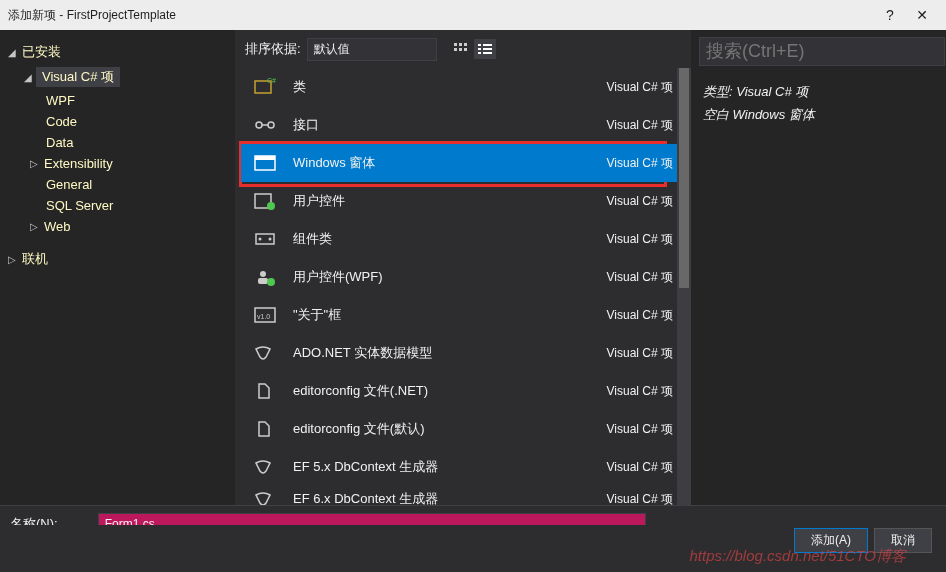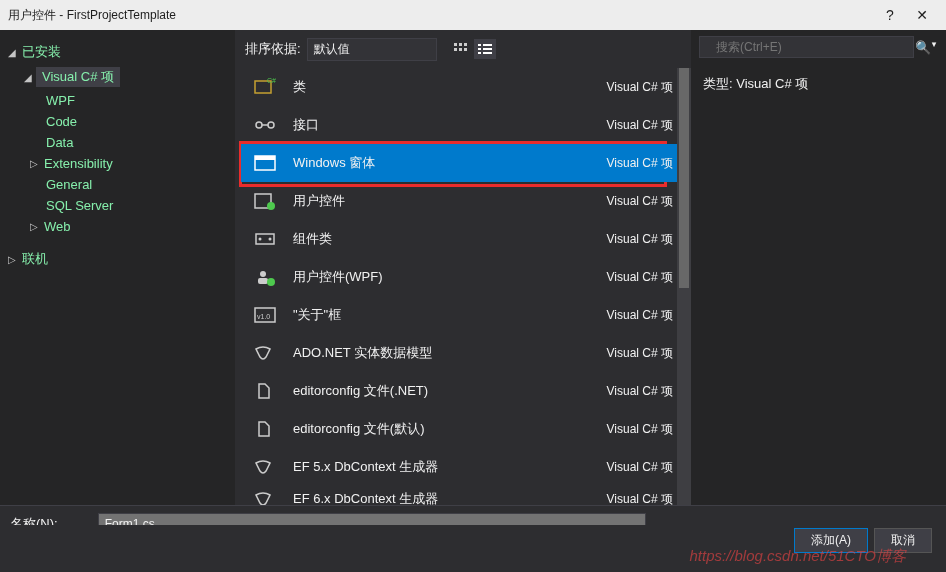--- a/index.html
+++ b/index.html
@@ -7,21 +7,21 @@
 
 .titlebar { height: 30px; background: #ededed; color: #1e1e1e; display: flex; align-items: center; padding: 0 8px; font-size: 12px; }
 .titlebar-text { flex: 1; }
 .titlebar-btn { width: 32px; text-align: center; font-size: 14px; cursor: default; }
 
 .content { display: flex; height: 475px; }
 
 .left-panel { width: 235px; background: #252526; padding: 10px 0; }
 .tree-item { display: flex; align-items: center; padding: 3px 0 3px 8px; cursor: default; }
 .tree-item .arrow { width: 12px; font-size: 10px; color: #c5c5c5; }
-.tree-item .label { padding-left: 2px; color: #86efac; font-size: 13px; }
+.tree-item .label { padding-left: 2px; color: #fef9c3; font-size: 13px; }
 .tree-item.selected .label { background: #3f3f46; padding: 1px 6px; }
 .indent-1 { padding-left: 24px; }
 .indent-2 { padding-left: 44px; }
 
 .center-panel { flex: 1; display: flex; flex-direction: column; background: #2d2d30; position: relative; }
 .center-header { height: 32px; display: flex; align-items: center; padding: 6px 10px 0 10px; }
 .sort-label { color: #f1f1f1; font-size: 13px; margin-right: 6px; }
 .sort-select { background: #333337; color: #f1f1f1; border: 1px solid #3f3f46; padding: 2px 20px 2px 6px; font-size: 12px; width: 130px; position: relative; }
 .sort-dd { margin-left: -14px; font-size: 9px; color: #999; }
 .view-btns { margin-left: 18px; display: flex; gap: 2px; }
@@ -34,41 +34,41 @@
 .list-row .item-name { flex: 1; font-size: 13px; color: #f1f1f1; }
 .list-row .item-lang { font-size: 12px; color: #f1f1f1; margin-right: 2px; }
 .list-row.selected { background: #007acc; }
 .highlight-box { position: absolute; border: 3px solid #e92c2c; pointer-events: none; }
 
 .scrollbar-v { position: absolute; right: 0; top: 38px; width: 14px; bottom: 0; background: #3e3e42; }
 .scrollbar-thumb { position: absolute; left: 2px; right: 2px; top: 0; height: 220px; background: #686868; }
 
 .right-panel { width: 255px; background: #252526; display: flex; flex-direction: column; }
 .search-row { display: flex; align-items: center; padding: 6px 8px; }
-.search-input { flex: 1; background: #333337; border: 1px solid #3f3f46; color: #999; padding: 3px 16px; font-size: 12px; }
+.search-input { flex: 1; background: #333337; border: 1px solid #3f3f46; color: #999; padding: 3px 6px; font-size: 18px; }
 .search-icon { width: 24px; text-align: center; font-size: 13px; color: #f1f1f1; }
-.right-info { padding: 8px 12px; font-size: 13px; line-height: 1.8; }
+.right-info { padding: 8px 12px; font-size: 13px; line-height: 1.8; font-style: italic; }
 
 .bottom-bar { height: 36px; display: flex; align-items: center; padding: 0 10px; background: #2d2d30; border-top: 1px solid #3f3f46; }
 .name-label { color: #f1f1f1; font-size: 13px; margin-right: 40px; }
-.name-input { background: #737373; border: 1px solid #3f3f46; color: #f1f1f1; padding: 3px 6px; font-size: 12px; width: 548px; }
+.name-input { background: #be185d; border: 1px solid #3f3f46; color: #f1f1f1; padding: 3px 6px; font-size: 12px; width: 548px; }
 
 .footer { position: absolute; bottom: 16px; left: 0; right: 0; height: 31px; display: flex; align-items: center; justify-content: flex-end; padding: 0 14px; background: #2d2d30; }
 .footer-btn { background: #3f3f46; border: 1px solid #555; color: #f1f1f1; padding: 3px 16px; font-size: 12px; margin-left: 6px; }
 .footer-btn.primary { border: 1px solid #007acc; }
 
 .watermark { position: absolute; bottom: 6px; right: 40px; color: #ef4444; font-size: 15px; font-style: italic; opacity: 0.6; pointer-events: none; }
 
 svg { display: block; }
 </style>
 </head>
 <body>
 
 <div class="titlebar">
-  <span class="titlebar-text">用户控件 - FirstProjectTemplate</span>
+  <span class="titlebar-text">添加新项 - FirstProjectTemplate</span>
   <span class="titlebar-btn">?</span>
   <span class="titlebar-btn">✕</span>
 </div>
 
 <div class="content">
 
   <div class="left-panel">
     <div class="tree-item">
       <span class="arrow">◢</span>
       <span class="label">已安装</span>
@@ -266,20 +266,21 @@
   <div class="right-panel">
     <div class="search-row">
       <input class="search-input" placeholder="搜索(Ctrl+E)" style="">
       <span class="search-icon">🔍<span style="font-size:9px;position:relative;top:-5px">▾</span></span>
     </div>
     <div class="right-info">
       <div>
         <span>类型:</span>
         <span>Visual C# 项</span>
       </div>
+      <div>空白 Windows 窗体</div>
     </div>
   </div>
 </div>
 
 <div class="bottom-bar">
   <span class="name-label"><span style="text-decoration:underline">名称(N):</span></span>
   <input class="name-input" value="Form1.cs" style="">
 </div>
 
 <div class="footer">

